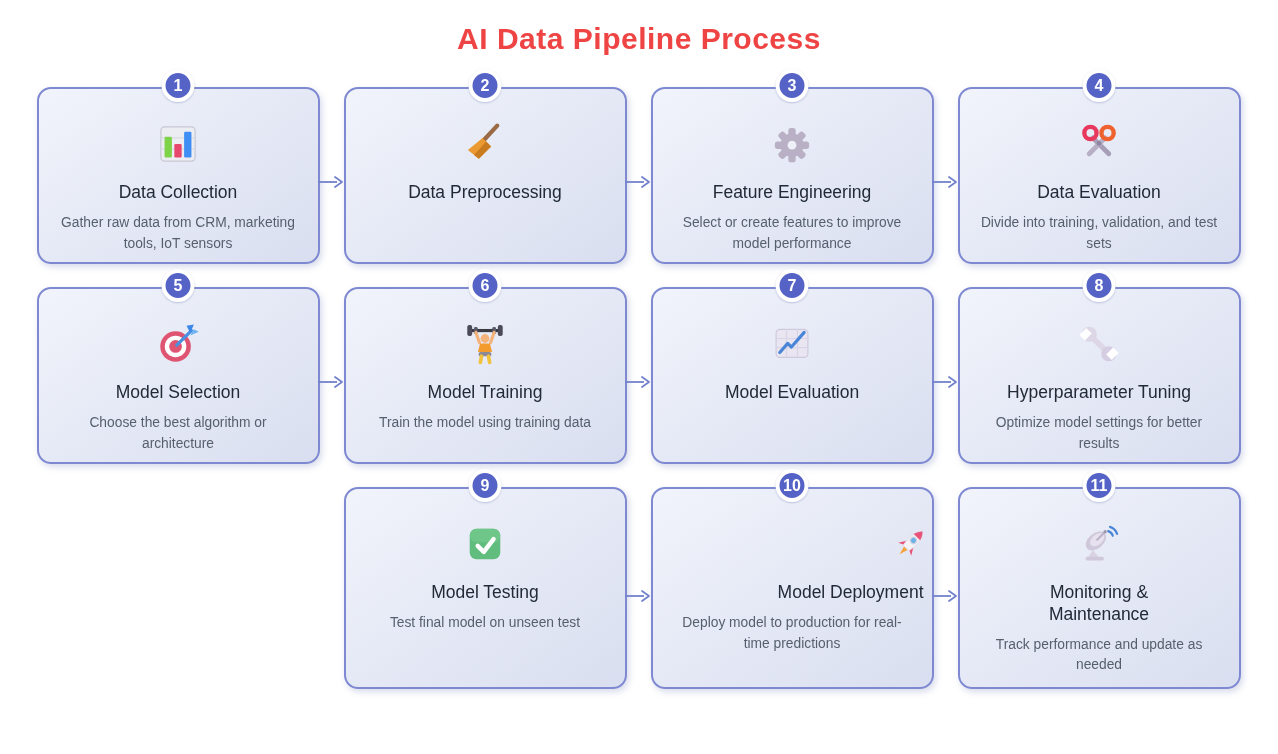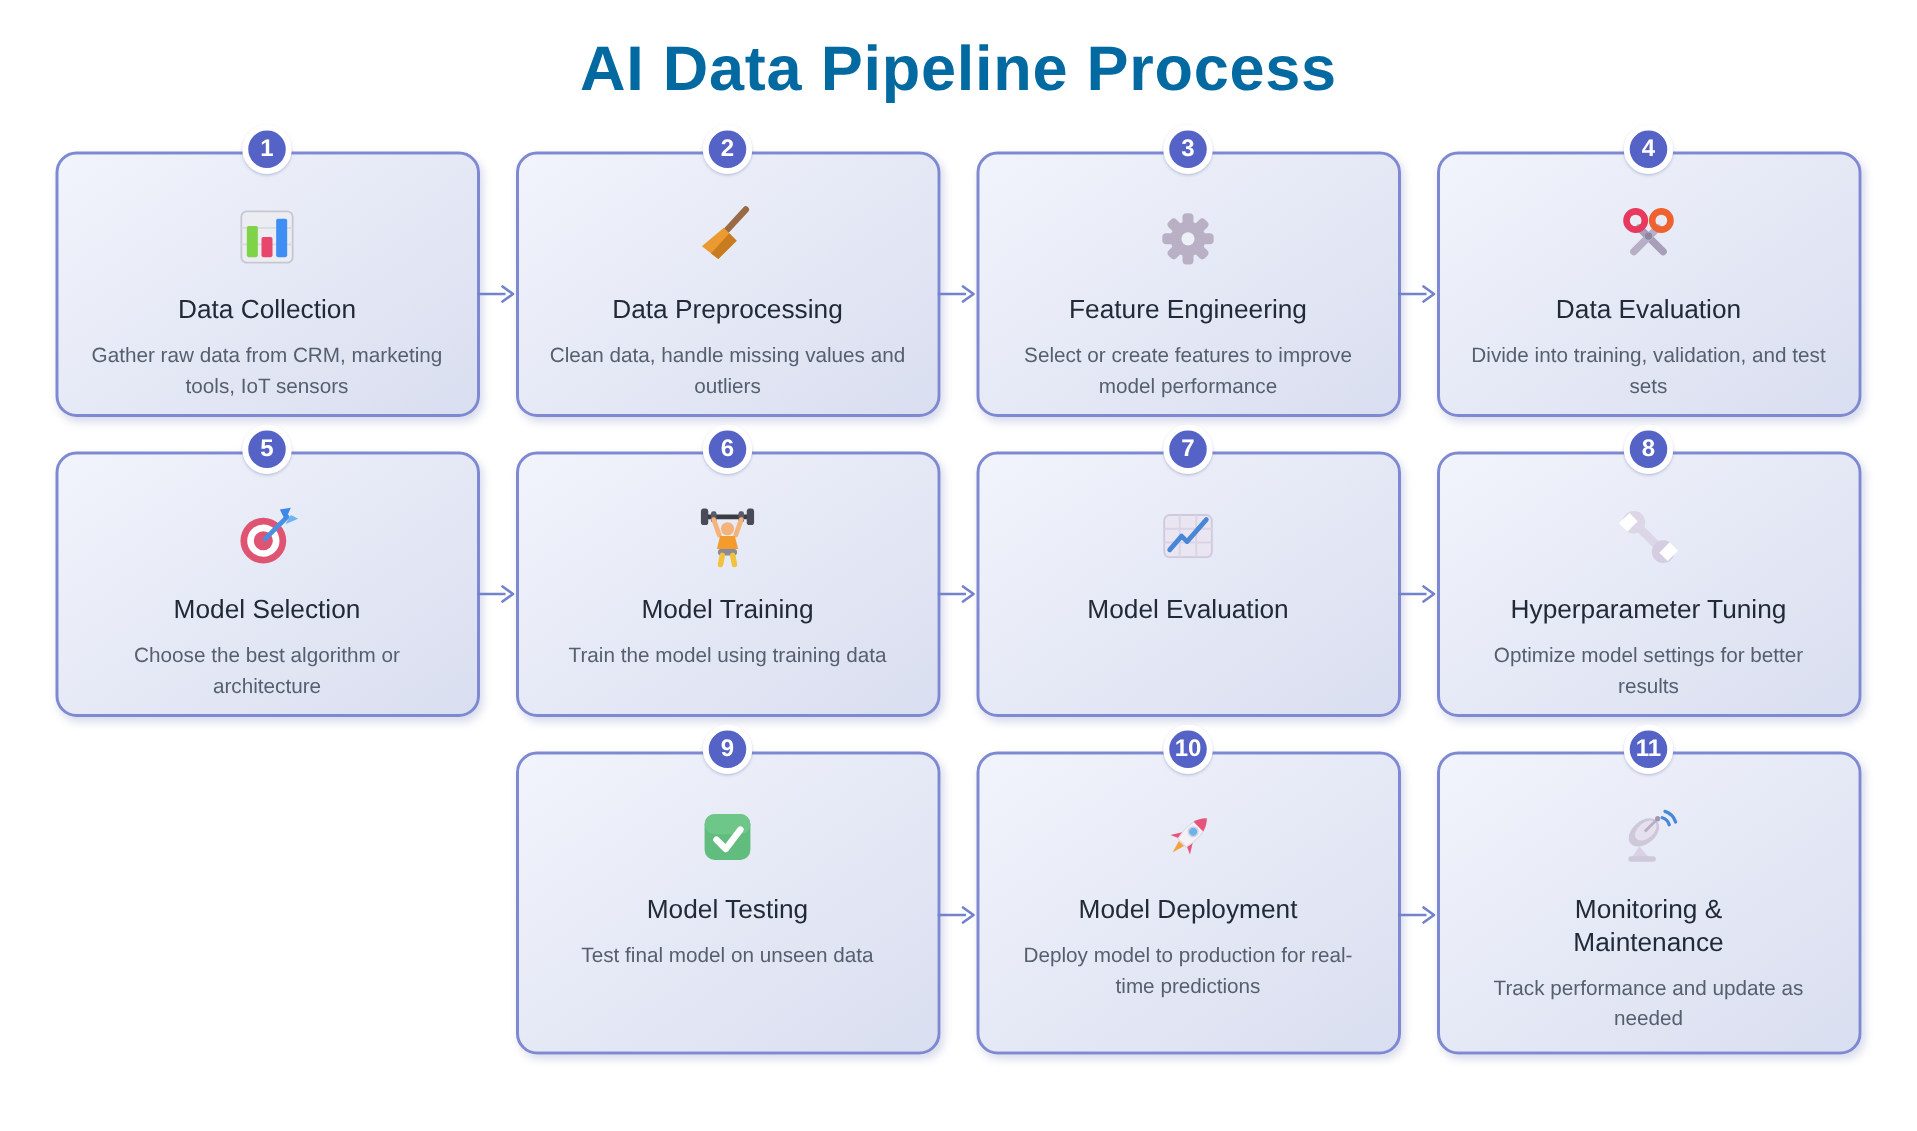--- a/index.html
+++ b/index.html
@@ -6,21 +6,21 @@
   html, body {
     width: 1278px; height: 754px;
     background: #ffffff;
     font-family: "Liberation Sans", sans-serif;
     overflow: hidden;
   }
   .page { width: 1278px; height: 754px; position: relative; }
 
   .header { text-align: center; padding-top: 22px; }
   .main-title {
-    font-size: 42px; font-weight: 700; color: #0369a1; letter-spacing: .5px;
+    font-size: 30px; font-weight: 700; color: #ef4444; letter-spacing: .5px;
   }
   .subtitle {
     margin-top: 12px; font-size: 18px; color: #4d4f55;
   }
 
   .grid {
     width: 1205px; margin: 31px auto 0 auto;
     display: grid;
     grid-template-columns: repeat(4, 283px);
     grid-template-rows: 177px 177px 202px;
@@ -97,21 +97,20 @@
       <span>2</span>
     </div>
     <div class="card-icon">
           <svg viewBox="0 0 36 36">
             <line x1="28" y1="3" x2="16" y2="16" stroke="#9a6a45" stroke-width="3.5" stroke-linecap="round"></line>
             <path d="M16 13 L23 20 L13 30 L4 23 Z" fill="#ea9a30"></path>
             <path d="M19 16 L23 20 L13 30 L9 27 Z" fill="#c97b1f"></path>
           </svg>
         </div>
     <div class="card-title">Data Preprocessing</div>
-    <div class="card-desc">Clean data, handle missing values and outliers</div>
   <div class="arrow">
           <svg width="26" height="14" viewBox="0 0 26 14">
             <line x1="0" y1="7" x2="19" y2="7" stroke="#7282cc" stroke-width="1.8"></line>
             <path d="M17 2 L24 7 L17 12" fill="none" stroke="#7282cc" stroke-width="1.8" stroke-linecap="round" stroke-linejoin="round"></path>
           </svg>
         </div>
       </div>
       <div class="card" data-step="3" style="grid-area: 1 / 3;">
     <div class="badge">
       <span>3</span>
@@ -265,29 +264,29 @@
       <span>9</span>
     </div>
     <div class="card-icon">
           <svg viewBox="0 0 36 36">
             <rect x="5.5" y="5.5" width="25" height="25" rx="5.5" fill="#61bd7e"></rect>
             <rect x="5.5" y="5.5" width="25" height="11" rx="5.5" fill="#74ca8e" opacity=".75"></rect>
             <path d="M12 19.5 l5 5 l8 -10.5" stroke="#ffffff" stroke-width="3.6" fill="none" stroke-linecap="round" stroke-linejoin="round"></path>
           </svg>
         </div>
     <div class="card-title">Model Testing</div>
-    <div class="card-desc">Test final model on unseen data</div>
-  <div class="arrow">
-          <svg width="26" height="14" viewBox="0 0 26 14">
-            <line x1="0" y1="7" x2="19" y2="7" stroke="#7282cc" stroke-width="1.8"></line>
-            <path d="M17 2 L24 7 L17 12" fill="none" stroke="#7282cc" stroke-width="1.8" stroke-linecap="round" stroke-linejoin="round"></path>
-          </svg>
-        </div>
-      </div>
-      <div class="card" data-step="10" style="grid-area: 3 / 3;">
+    <div class="card-desc">Test final model on unseen test</div>
+  <div class="arrow">
+          <svg width="26" height="14" viewBox="0 0 26 14">
+            <line x1="0" y1="7" x2="19" y2="7" stroke="#7282cc" stroke-width="1.8"></line>
+            <path d="M17 2 L24 7 L17 12" fill="none" stroke="#7282cc" stroke-width="1.8" stroke-linecap="round" stroke-linejoin="round"></path>
+          </svg>
+        </div>
+      </div>
+      <div class="card" data-step="10" style="grid-area: 3 / 3; align-items: flex-end;">
     <div class="badge">
       <span>10</span>
     </div>
     <div class="card-icon">
           <svg viewBox="0 0 36 36">
             <g transform="rotate(45 18 18)">
               <path d="M16 23 L18 30 L20 23 Z" fill="#f5a23c"></path>
               <path d="M14.8 17 L10.5 24 L15 22 Z" fill="#e8537a"></path>
               <path d="M21.2 17 L25.5 24 L21 22 Z" fill="#e8537a"></path>
               <path d="M18 3.5 C22 7.5 23.2 14 21.2 22.5 L14.8 22.5 C12.8 14 14 7.5 18 3.5 Z" fill="#f4f2f6" stroke="#ded9e4" stroke-width=".6"></path>

